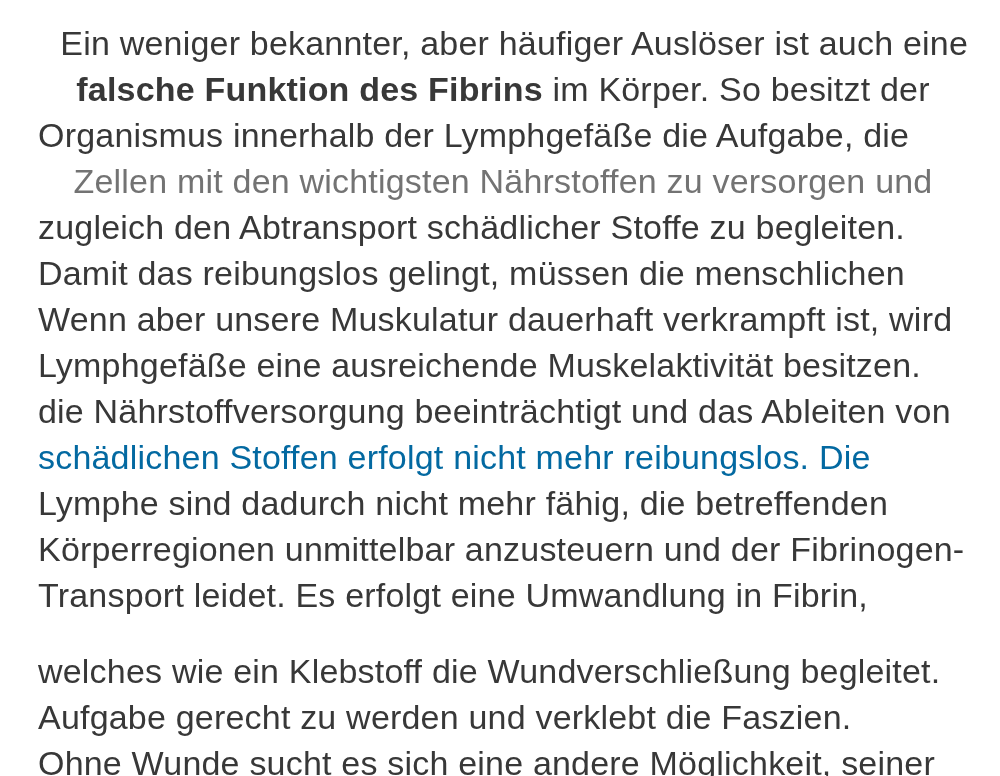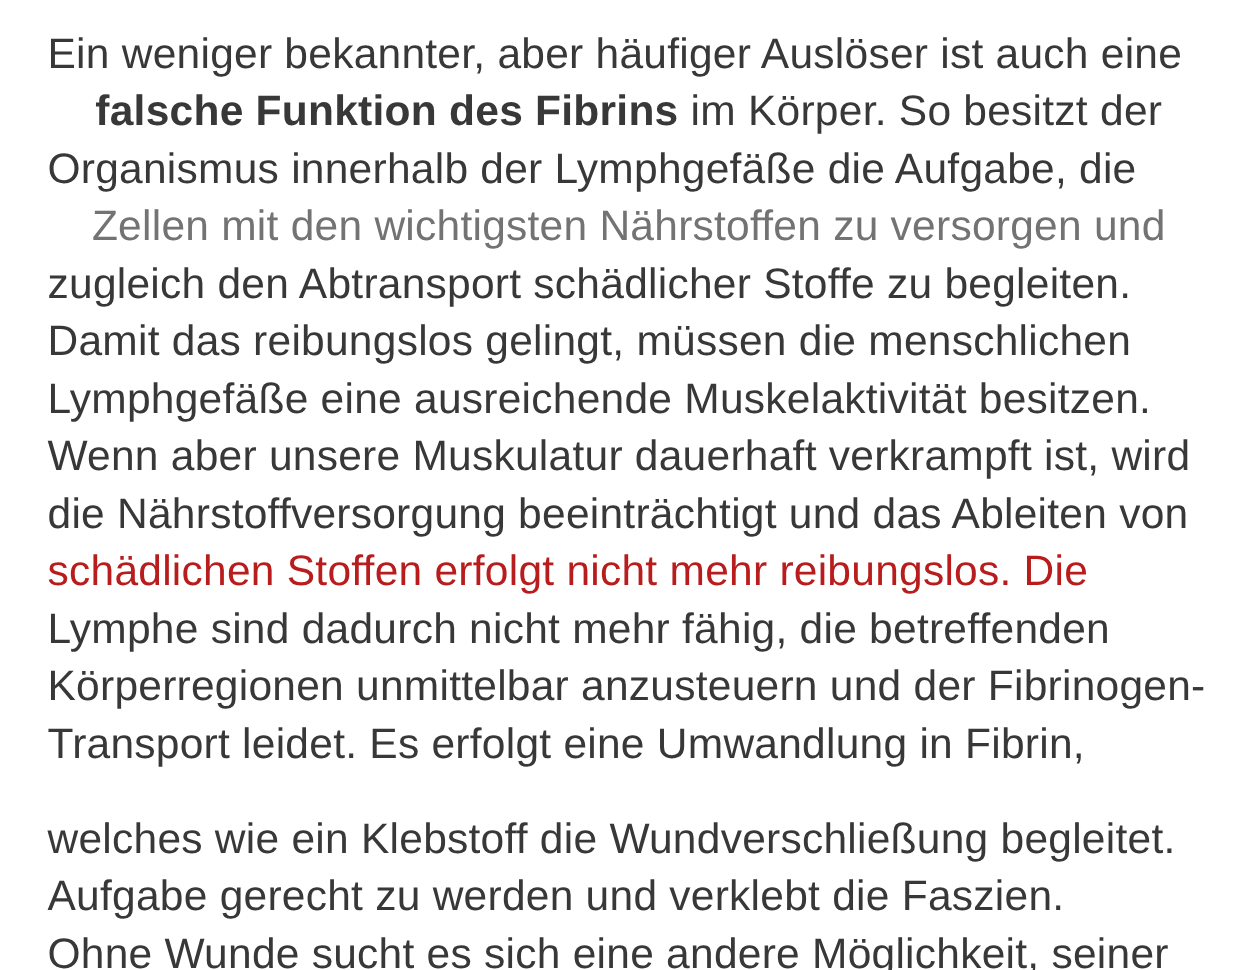--- a/index.html
+++ b/index.html
@@ -35,39 +35,39 @@
   }
   .line .bold {
     font-weight: 700;
   }
 </style>
 </head>
 <body style="background: rgb(255, 255, 255);">
 
 <div class="page">
   <div class="text-block" id="paragraph">
-  <div class="line" style="color: rgb(56, 56, 56);"><span class="bold"></span><span class="regular">Ein weniger bekannter, aber häufiger Auslöser ist auch eine</span></div>
+  <div class="line" style="color: rgb(56, 56, 56); text-align: right;"><span class="bold"></span><span class="regular">Ein weniger bekannter, aber häufiger Auslöser ist auch eine</span></div>
 
   <div class="line" style="color: rgb(56, 56, 56); text-align: center;"><span class="bold">falsche Funktion des Fibrins</span><span class="regular"> im Körper. So besitzt der</span></div>
 
   <div class="line" style="color: rgb(56, 56, 56);"><span class="bold"></span><span class="regular">Organismus innerhalb der Lymphgefäße die Aufgabe, die</span></div>
 
   <div class="line" style="color: #737373; text-align: center;"><span class="bold"></span><span class="regular">Zellen mit den wichtigsten Nährstoffen zu versorgen und</span></div>
 
   <div class="line" style="color: rgb(56, 56, 56);"><span class="bold"></span><span class="regular">zugleich den Abtransport schädlicher Stoffe zu begleiten.</span></div>
 
   <div class="line" style="color: rgb(56, 56, 56);"><span class="bold"></span><span class="regular">Damit das reibungslos gelingt, müssen die menschlichen</span></div>
 
+  <div class="line" style="color: rgb(56, 56, 56);"><span class="bold"></span><span class="regular">Wenn aber unsere Muskulatur dauerhaft verkrampft ist, wird</span></div>
+
   <div class="line" style="color: rgb(56, 56, 56);"><span class="bold"></span><span class="regular">Lymphgefäße eine ausreichende Muskelaktivität besitzen.</span></div>
-
-  <div class="line" style="color: rgb(56, 56, 56);"><span class="bold"></span><span class="regular">Wenn aber unsere Muskulatur dauerhaft verkrampft ist, wird</span></div>
 
   <div class="line" style="color: rgb(56, 56, 56);"><span class="bold"></span><span class="regular">die Nährstoffversorgung beeinträchtigt und das Ableiten von</span></div>
 
-  <div class="line" style="color: #b91c1c;"><span class="bold"></span><span class="regular">schädlichen Stoffen erfolgt nicht mehr reibungslos. Die</span></div>
+  <div class="line" style="color: #0369a1;"><span class="bold"></span><span class="regular">schädlichen Stoffen erfolgt nicht mehr reibungslos. Die</span></div>
 
   <div class="line" style="color: rgb(56, 56, 56);"><span class="bold"></span><span class="regular">Lymphe sind dadurch nicht mehr fähig, die betreffenden</span></div>
 
   <div class="line" style="color: rgb(56, 56, 56);"><span class="bold"></span><span class="regular">Körperregionen unmittelbar anzusteuern und der Fibrinogen-</span></div>
 
   <div class="line" style="color: rgb(56, 56, 56);"><span class="bold"></span><span class="regular">Transport leidet. Es erfolgt eine Umwandlung in Fibrin,</span></div>
 
   <div class="line" style="color: rgb(56, 56, 56); margin-top: 30px;"><span class="bold"></span><span class="regular">welches wie ein Klebstoff die Wundverschließung begleitet.</span></div>
 
   <div class="line" style="color: rgb(56, 56, 56);"><span class="bold"></span><span class="regular">Aufgabe gerecht zu werden und verklebt die Faszien.</span></div>

